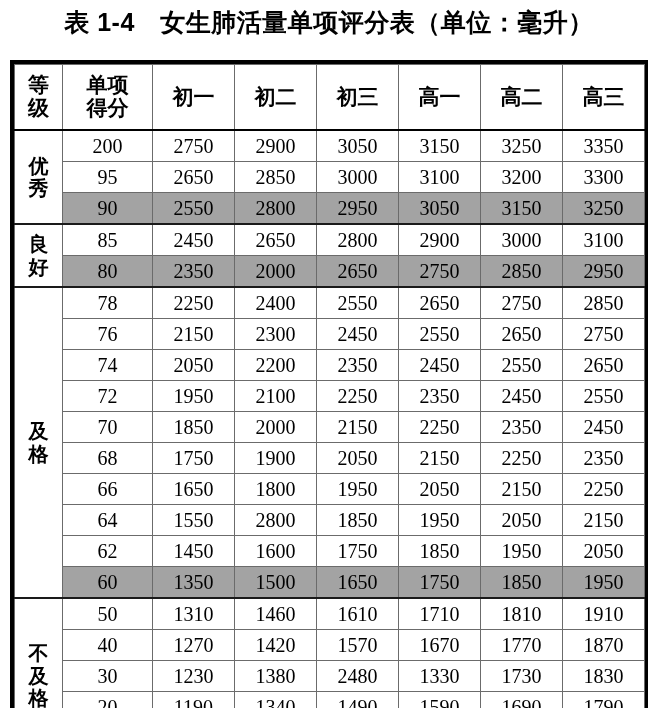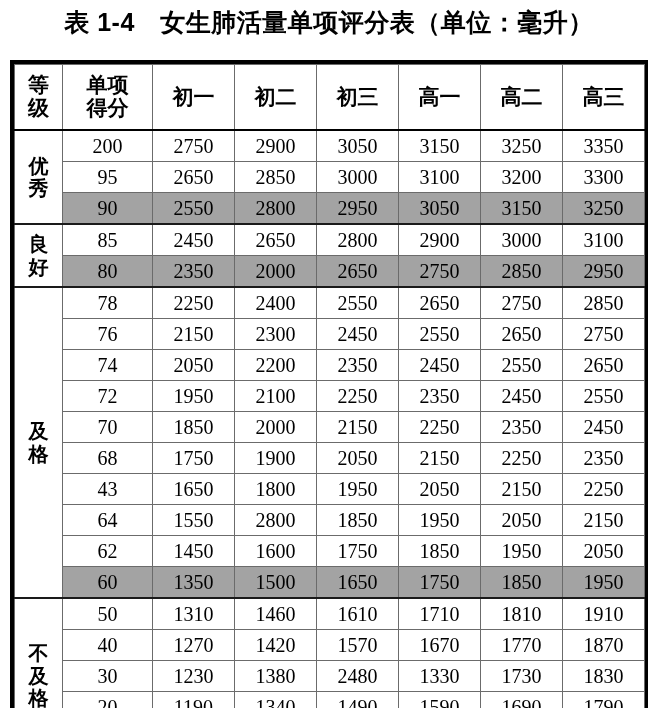--- a/index.html
+++ b/index.html
@@ -243,21 +243,21 @@
           <tr>
             <td>68</td>
             <td>1750</td>
             <td>1900</td>
             <td class="vsep-right">2050</td>
             <td>2150</td>
             <td>2250</td>
             <td>2350</td>
           </tr>
           <tr>
-            <td>43</td>
+            <td>66</td>
             <td>1650</td>
             <td>1800</td>
             <td class="vsep-right">1950</td>
             <td>2050</td>
             <td>2150</td>
             <td>2250</td>
           </tr>
           <tr>
             <td>64</td>
             <td>1550</td>

